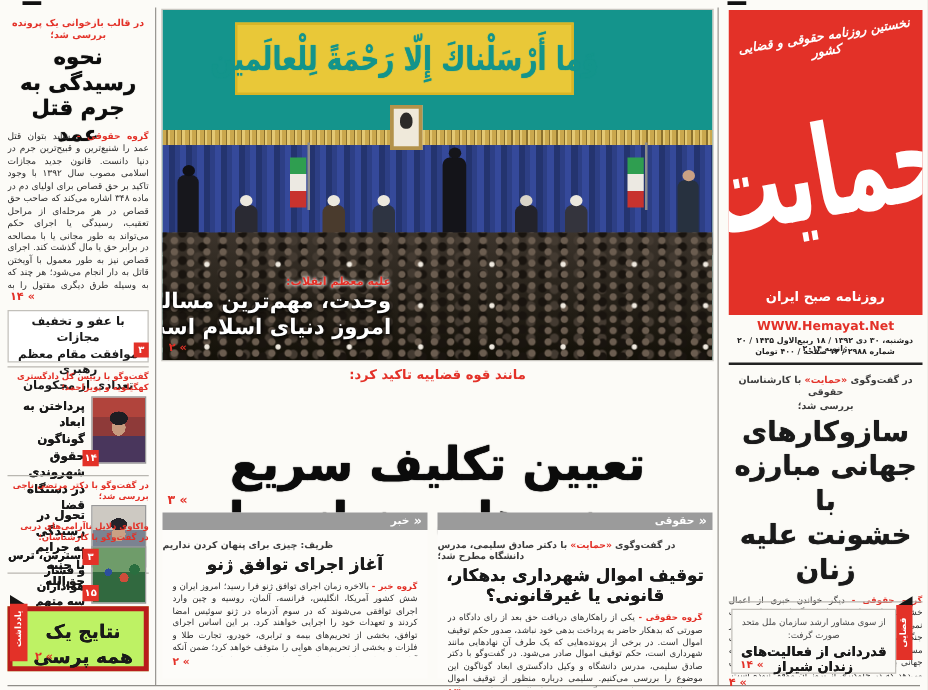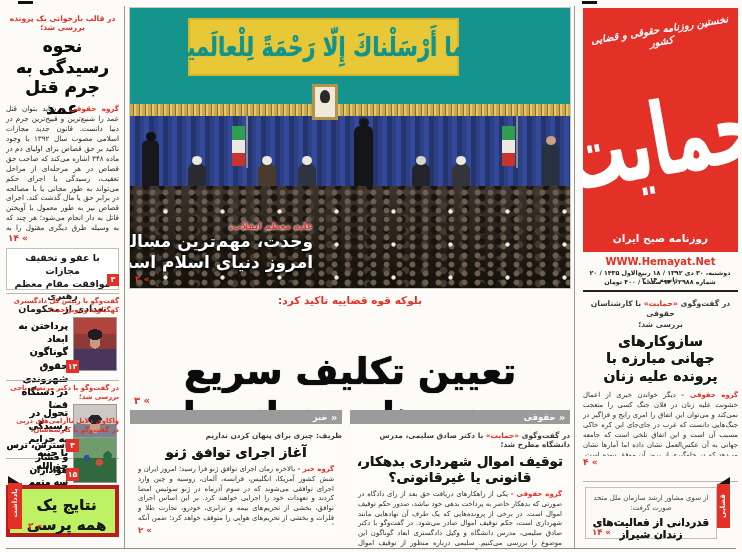--- a/index.html
+++ b/index.html
@@ -112,21 +112,21 @@
   .lead-kick { position:absolute; left:0; right:0; top:294px; font-size:10.5px; }
   .lead-head { position:absolute; left:0; right:0; top:306px; text-align:center;
     font-size:37px; font-weight:bold; line-height:1.2; color:#0b0b0b;
     text-shadow:0 0 1px #0b0b0b, 0.4px 0 0 #0b0b0b;margin-top:44px; }
   .lead-ref { position:absolute; left:4px; top:395px; font-size:10px; }
 
   .story-box { position:absolute; top:410px; height:133px; background:#fdfcf9; }
   .box-bar { height:14px; background:#9b9b9b; display:flex; align-items:center; padding:0 5px; }
   .box-bar .chev { color:#fff; font-size:10px; font-weight:bold; margin-left:3px; transform:skewX(-8deg); }
   .box-bar .lbl { color:#fff; font-size:8.5px; font-weight:bold; }
-  .box-kick { font-size:7.4px; font-weight:bold; color:#3c3c3c; text-align:right; margin-top:7px; }
+  .box-kick { font-size:7.4px; font-weight:bold; color:#3c3c3c; text-align:left; margin-top:7px; }
   .box-kick .brand { color:#e33128; }
   .box-head { font-size:13.5px; font-weight:bold; text-align:center; margin-top:4px;
     text-shadow:0 0 0.5px #000; }
   .box-body { font-size:6.9px; line-height:1.42; margin:5px 8px 0; height:60px; }
   .box-ref { font-size:8.5px; margin:0 8px; text-align:left; }
 
   
   .rightcol { position:absolute; left:580px; top:0; width:160px; height:552px; }
   .masthead { position:absolute; left:3px; top:8px; width:155px; height:244px; background:#e33128; overflow:hidden; }
   .m-slogan { position:absolute; left:4px; right:4px; top:16px; color:#fff; font-size:10px;
@@ -139,21 +139,21 @@
     font-weight:bold; text-align:center; direction:ltr; }
   .m-date { position:absolute; left:0px; width:160px; top:269px; font-size:6.3px; font-weight:bold;
     text-align:center; color:#222; }
   .m-issue { position:absolute; left:0px; width:160px; top:278px; font-size:6.3px; font-weight:bold;
     text-align:center; color:#222; }
   .m-rule { position:absolute; left:3px; width:155px; top:290px; height:2px; background:#222; }
 
   .women { position:absolute; left:3px; width:155px; top:299px; }
   .w-kick { font-size:7.6px; font-weight:bold; color:#3c3c3c; text-align:center; line-height:1.35; }
   .w-kick .brand { color:#e33128; }
-  .w-head { font-size:14px; font-weight:bold; text-align:center; line-height:1.25; margin-top:3px;
+  .w-head { font-size:22px; font-weight:bold; text-align:center; line-height:1.25; margin-top:3px;
     text-shadow:0 0 0.6px #000; }
   .w-body { font-size:6.9px; line-height:1.45; margin-top:5px; height:66px; }
   .w-ref { font-size:9px; text-align:left; margin-top:1px; }
 
   .jud-box { position:absolute; left:5px; top:487px; width:132px; height:52px;
     border:1px solid #c2c0ba; background:#fbfaf6; }
   .jud-tab { position:absolute; right:-14px; top:-4px; width:13px; height:44px; background:#e33128; }
   .jud-tab span { position:absolute; left:-14px; top:18px; width:40px; text-align:center;
     transform:rotate(-90deg); color:#fff; font-size:7px; font-weight:bold; }
   .jud-fold { position:absolute; right:-14px; top:-11px; width:0; height:0;
@@ -298,21 +298,21 @@
       <div class="crowd"></div>
 
       <div class="caption">
         <div class="cap-kick">علیه معظم انقلاب:</div>
         <div class="cap-line">وحدت، مهم‌ترین مساله</div>
         <div class="cap-line">امروز دنیای اسلام است</div>
         <div class="cap-ref pref">۲ «</div>
       </div>
     </div>
 
-    <div class="lead-kick kick">بلوکه قوه قضاییه تاکید کرد:</div>
+    <div class="lead-kick kick">مانند قوه قضاییه تاکید کرد:</div>
     <div class="lead-head">
       <div>تعیین تکلیف سریع</div>
       <div>پرونده‌های زندانی‌دار</div>
     </div>
     <div class="lead-ref pref">۳ «</div>
 
     <div class="story-box" style="left:0;width:212px">
       <div class="box-bar">
         <span class="chev">«</span>
         <span class="lbl">خبر</span>
@@ -362,21 +362,21 @@
         <div>
           <span>در گفت‌وگوی</span>
           <span class="brand">«حمایت»</span>
           <span>با کارشناسان حقوقی</span>
         </div>
         <div>بررسی شد؛</div>
       </div>
       <div class="w-head">
         <div>سازوکارهای</div>
         <div>جهانی مبارزه با</div>
-        <div>پرونده علیه زنان</div>
+        <div>خشونت علیه زنان</div>
       </div>
       <p class="w-body bodytxt">
         <span class="lead">گروه حقوقی -</span>
         <span>دیگر خواندن خبری از اعمال خشونت علیه زنان در فلان جنگ کسی را متعجب نمی‌کند و می‌توان این اتفاق را امری رایج و فراگیر در جنگ‌هایی دانست که غرب در جای‌جای این کره خاکی مسبب آن است و این اتفاق تلخی است که جامعه جهانی به آن عکس‌العمل نشان داده اما آمارها نشان می‌دهد که در جلوگیری از بروز آن موفق نبوده است. در گفت‌وگوی «حمایت» با کارشناسان حقوقی این موضوع بررسی می‌شود. یکی از کارشناسان حقوق بین‌الملل در این باره به «حمایت» می‌گوید: اگرچه شروع تحرک‌هایی...</span>
       </p>
       <div class="w-ref pref">۴ «</div>
     </div>
 
     <div class="thin-h" style="left:3px;width:155px;top:481px"></div>
 

